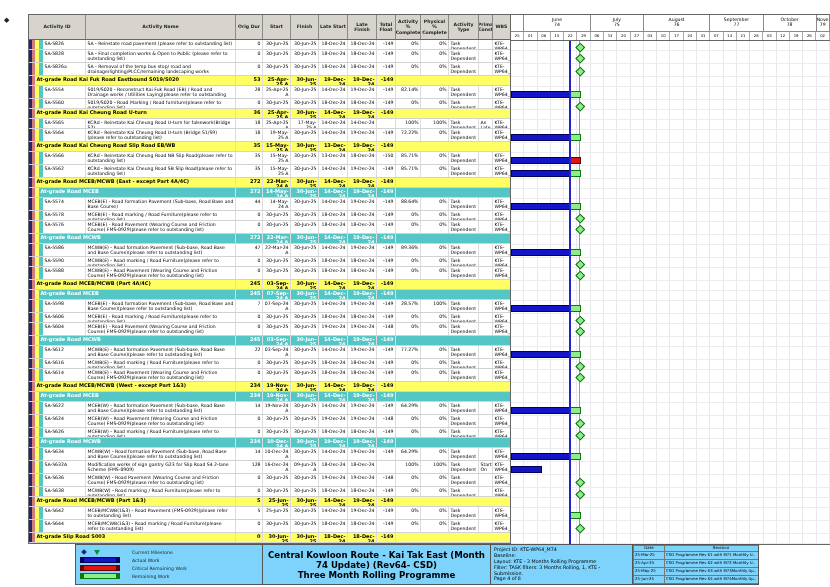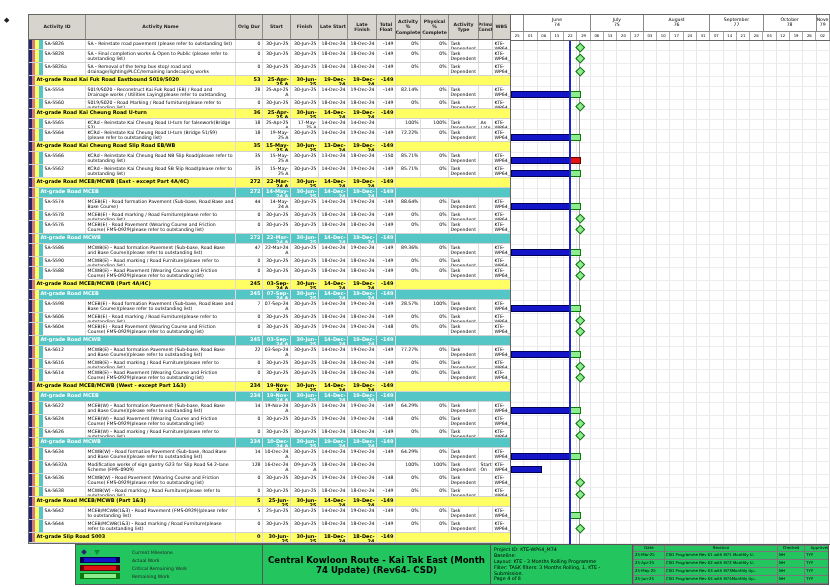--- a/index.html
+++ b/index.html
@@ -30,22 +30,22 @@
   .grow{position:relative;border-bottom:0.5px solid #ececec;box-sizing:border-box;}
   .ddline{position:absolute;top:0;bottom:0;left:58px;width:1.8px;background:#2222cc;z-index:6;}
   .sightline{position:absolute;top:0;bottom:0;left:68.3px;width:1px;background:#9b9b9b;z-index:2;}
   .bar{position:absolute;height:5px;z-index:4;}
   .bar-act{background:#1414c8;border:0.5px solid #000055;}
   .bar-rem{background:#8dec8d;border:0.6px solid #0b7a0b;}
   .bar-crit{background:#e01212;border:0.6px solid #660000;}
   .ms-dia{position:absolute;width:4.5px;height:4.5px;transform:rotate(45deg);
           background:#8dec8d;border:0.7px solid #0b6b0b;z-index:4;}
   
-  #footer{position:absolute;left:75px;top:544px;width:754px;height:41px;border:1px solid #555;
-          display:flex;box-sizing:border-box;background:#22c55e;}
+  #footer{position:absolute;left:75px;top:544px;width:684px;height:41px;border:1px solid #555;
+          display:flex;box-sizing:border-box;background:#7dd3fc;}
   .fcell{box-sizing:border-box;border-right:1px solid #555;overflow:hidden;position:relative;}
   #legend{width:187px;padding:3px 4px;}
   .leg-row{display:flex;align-items:center;height:8px;}
   .leg-sym{width:52px;display:flex;align-items:center;gap:8px;}
   .leg-label{font-size:4.6px;color:#222;}
   .leg-dia{width:4px;height:4px;background:#26246e;transform:rotate(45deg);margin-left:2px;}
   .leg-tri{width:0;height:0;border-left:3px solid transparent;border-right:3px solid transparent;border-top:5px solid #0b8f3c;}
   .leg-bar{width:38px;height:4.5px;position:relative;}
   .leg-cap{position:absolute;top:-0.5px;width:4px;height:5.5px;}
   #title-cell{width:228px;display:flex;flex-direction:column;justify-content:center;text-align:center;}
@@ -1037,20 +1037,21 @@
             <div class="leg-bar" style="background: rgb(141, 236, 141); border: 0.6px solid rgb(11, 122, 11);">
               <div class="leg-cap" style="left: -1px; background: rgb(11, 122, 11);"></div>
               <div class="leg-cap" style="right: -1px; background: rgb(11, 122, 11);"></div>
             </div>
           </div>
           <div class="leg-label">Remaining Work</div>
         </div>
       </div>
     <div class="fcell" id="title-cell">
       <div class="t1">Central Kowloon Route - Kai Tak East (Month 74 Update) (Rev64- CSD)</div>
+      <div class="t2">Three Month Rolling Programme</div>
     </div>
     <div class="fcell" id="info-cell">
       <div id="info-lines">
           <div>Project ID: KTE-WP64_M74</div>
           <div>Baseline:</div>
           <div>Layout: KTE - 3 Months Rolling Programme</div>
           <div>Filter: TASK filters: 3 Months Rolling, 1, KTE - Submission.</div>
         </div>
       <div id="page-label">Page 4 of 8</div>
     </div>

